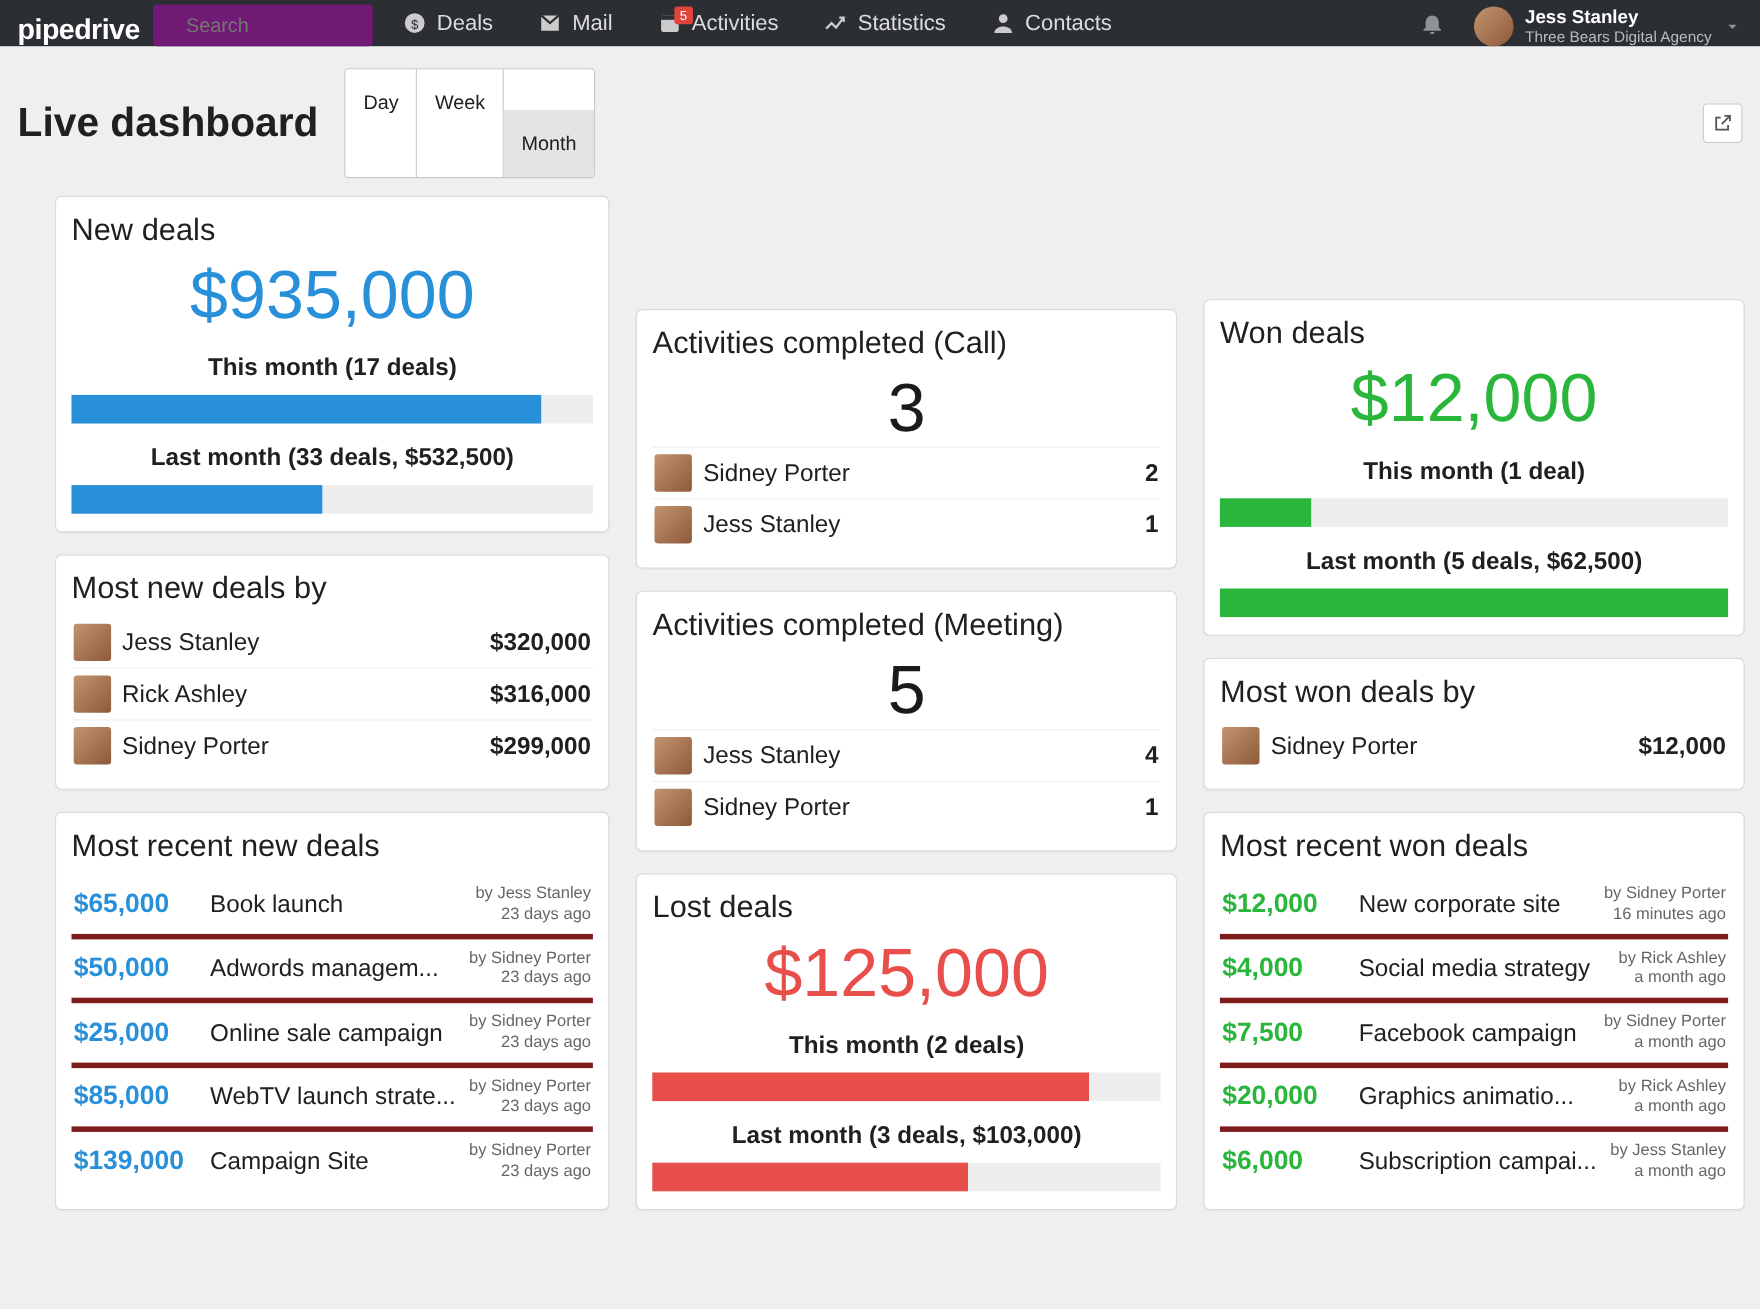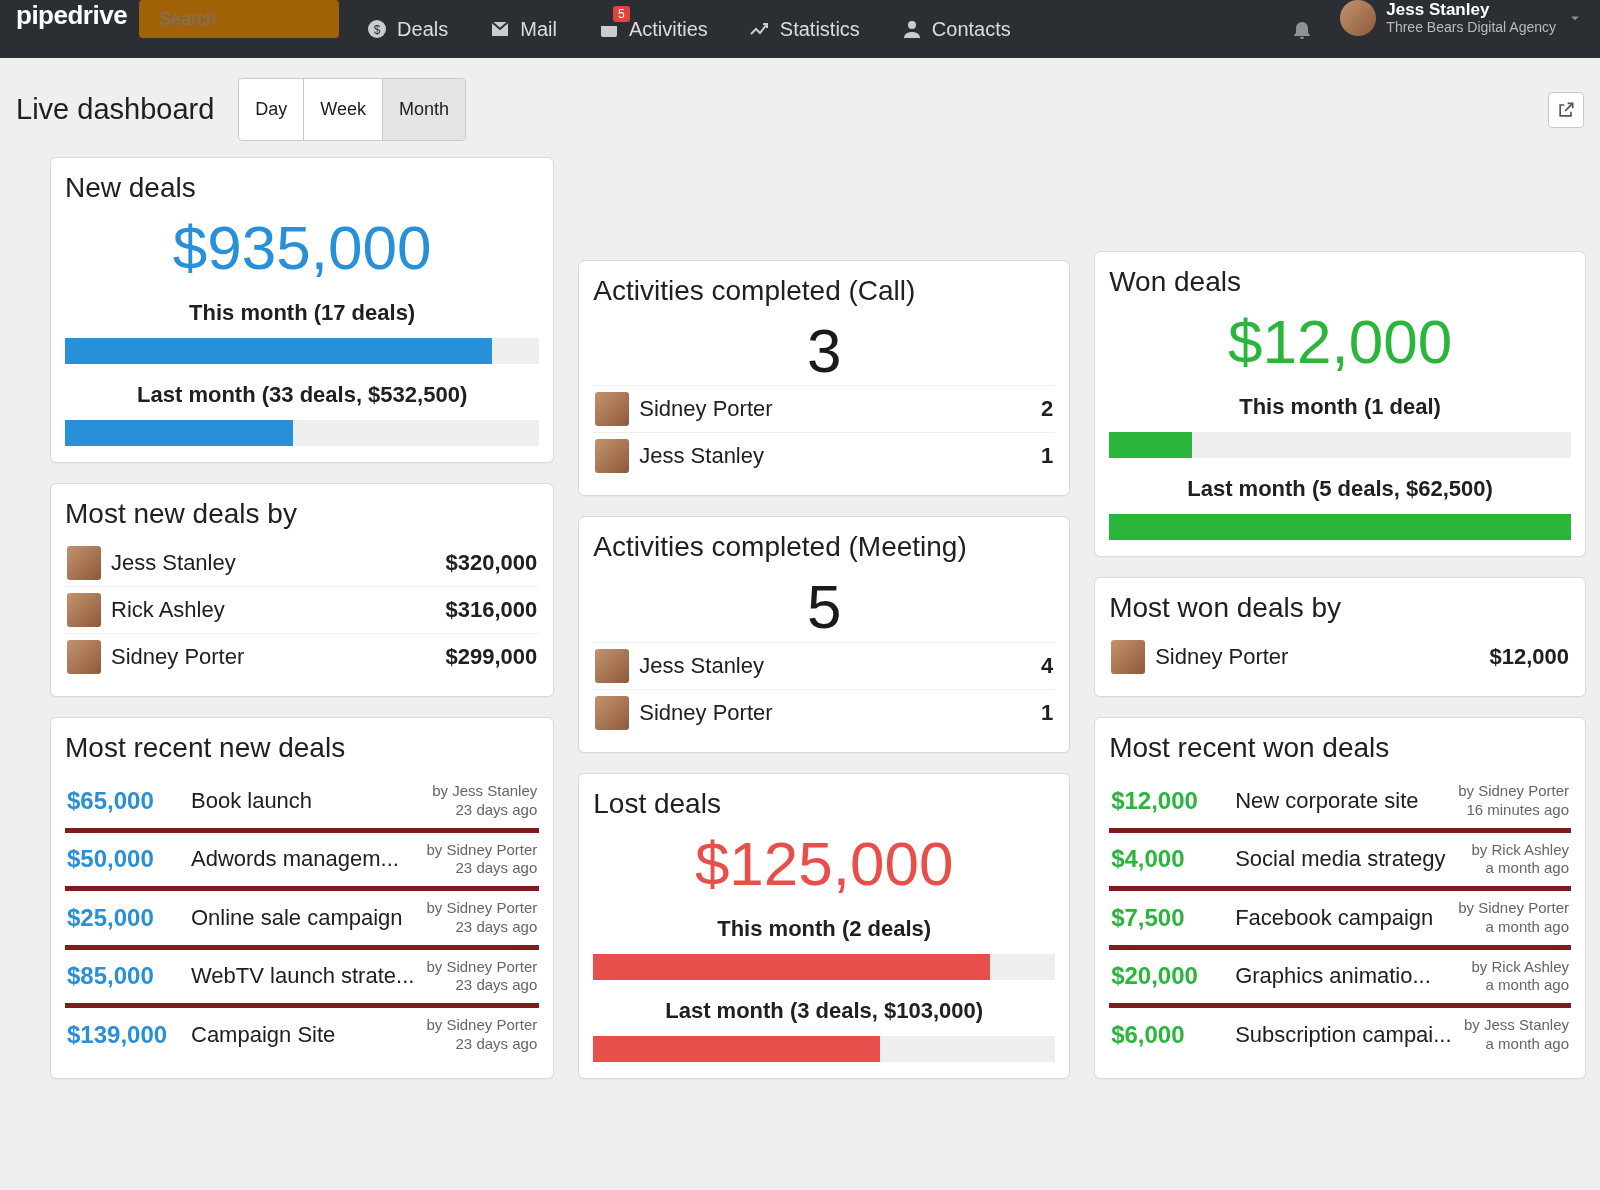--- a/index.html
+++ b/index.html
@@ -17,37 +17,37 @@
     margin: 0;
     font-family: "Helvetica Neue", Arial, sans-serif;
     background: var(--page-bg);
     color: var(--text);
     width: 1600px;
   }
 
   
   .topbar {
     background: var(--topbar);
-    height: 58px;
+    height: 42px;
     display: flex;
-    align-items: flex-start;
+    align-items: flex-end;
     padding: 0 16px;
     gap: 12px;
     color: #ddd;
     font-size: 20px;
   }
   .logo { font-weight: 700; font-size: 26px; color: #fff; letter-spacing: -0.5px; }
   .search-wrap {
-    background: #a16207;
+    background: #701a75;
     border-radius: 4px;
     height: 38px;
     width: 200px;
     display: flex;
     align-items: center;
-    padding: 0 10px;
+    padding: 0 20px;
     gap: 8px;
   }
   .search-wrap input {
     background: transparent; border: none; outline: none;
     color: #ccc; font-size: 18px; flex: 1;
   }
   .navitem {
     display: flex; align-items: center; gap: 8px;
     padding: 0 14px; height: 100%; cursor: pointer;
     position: relative;
@@ -71,31 +71,31 @@
   }
   .avatar.sq { border-radius: 3px; width: 34px; height: 34px; }
   .ico { width: 24px; height: 24px; fill: #ccc; display: inline-block; }
   .ico.mute { fill: #8f9296; }
 
   
   .pagehead {
     display: flex; align-items: center; gap: 24px;
     padding: 20px 16px 10px;
   }
-  .pagehead h1 { font-size: 29px; font-weight: 400; margin: 0; }
+  .pagehead h1 { font-size: 37px; font-weight: 700; margin: 0; }
   .toggle {
     display: flex; border: 1px solid #c9c9c9; border-radius: 4px; overflow: hidden;
     background: #fff;
   }
   .toggle div {
     padding: 20px 16px; font-size: 18px; cursor: pointer;
     border-right: 1px solid #c9c9c9;
   }
   .toggle div:last-child { border-right: none; }
-  .toggle div.on { background: #e4e4e4; }
+  .toggle div.on { background: #e4e4e4; margin-top: 37px; }
   .share {
     width: 36px; height: 36px; border: 1px solid #c9c9c9; border-radius: 4px;
     background: #fff; display: flex; align-items: center; justify-content: center;
     cursor: pointer;
   }
 
   
   .cols { display: flex; gap: 24px; padding: 6px 14px 30px; align-items: flex-end; margin-left: 36px; }
   .col { flex: 1; display: flex; flex-direction: column; gap: 20px; }
   .card {

